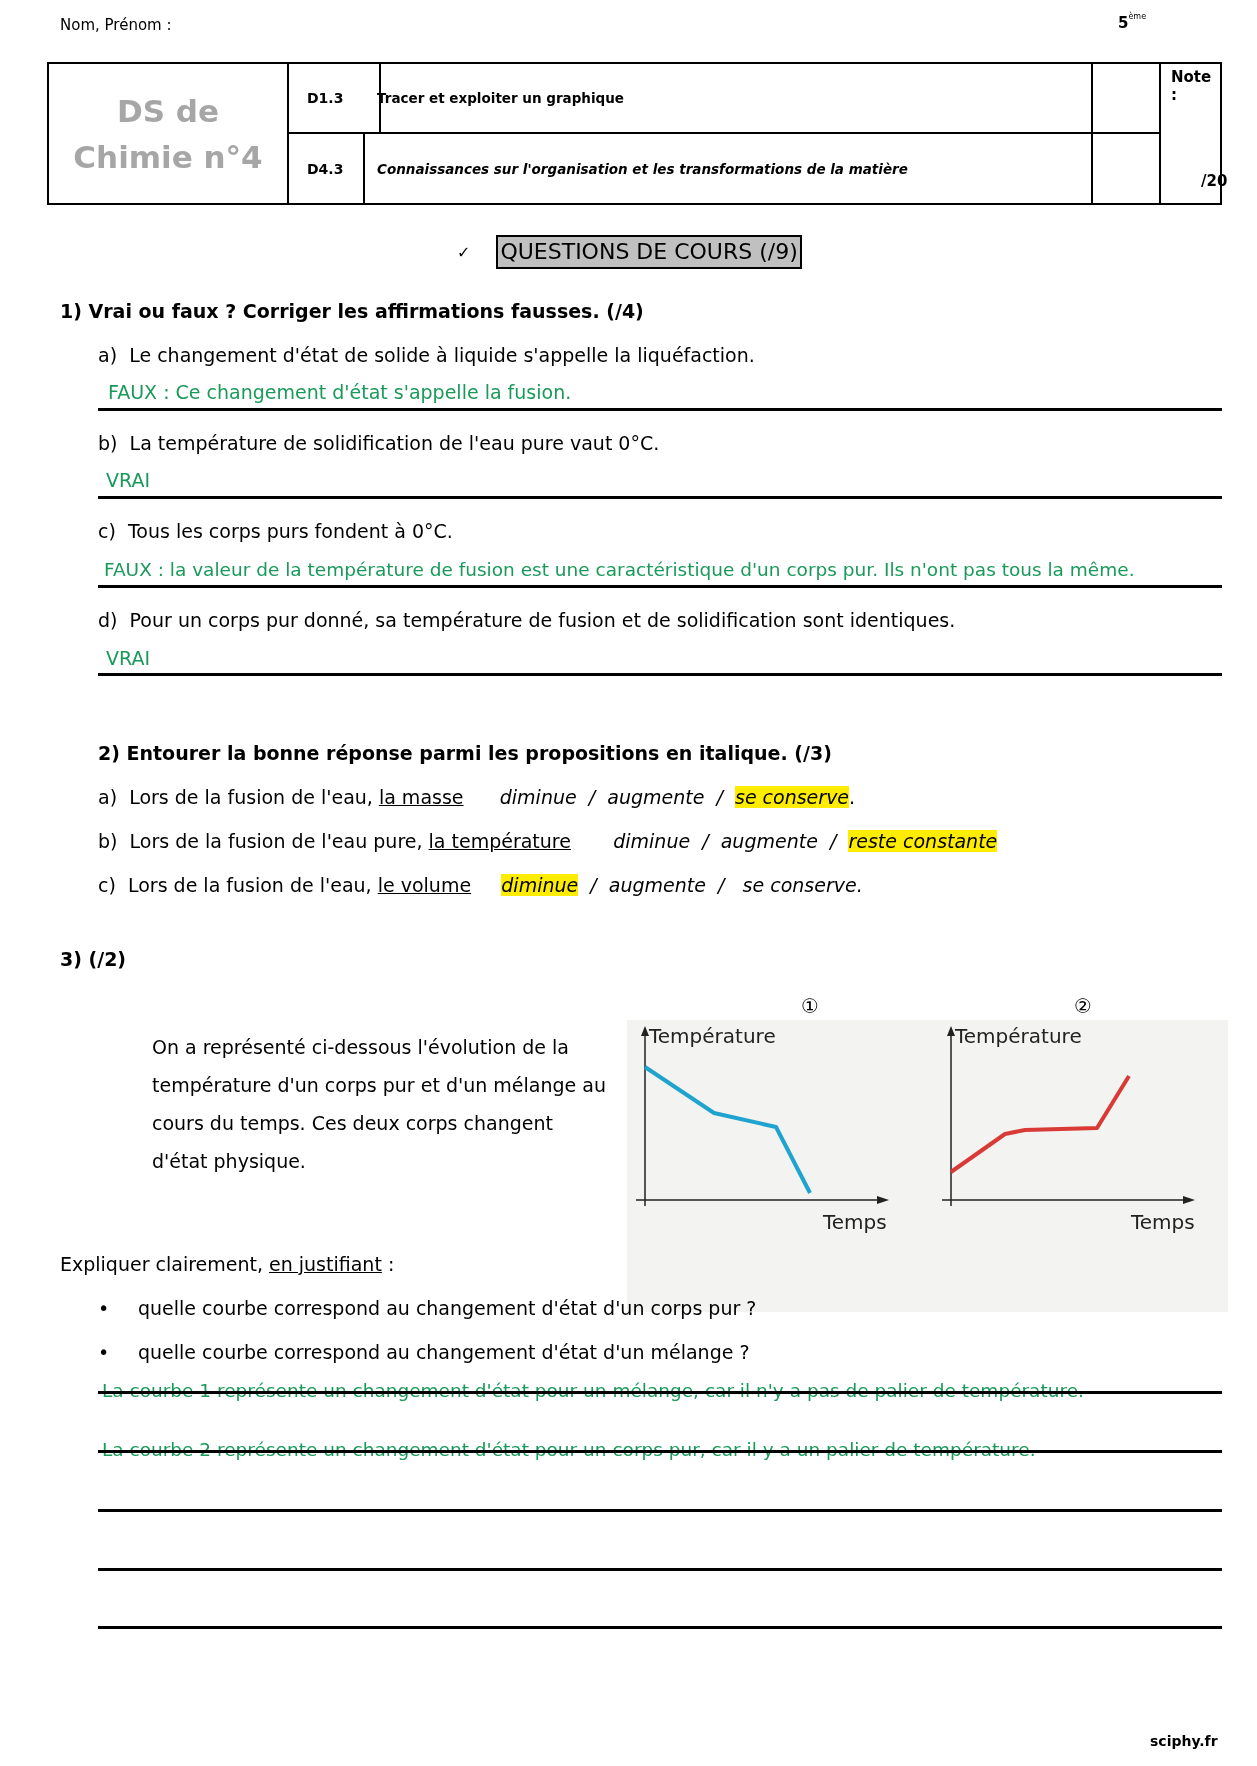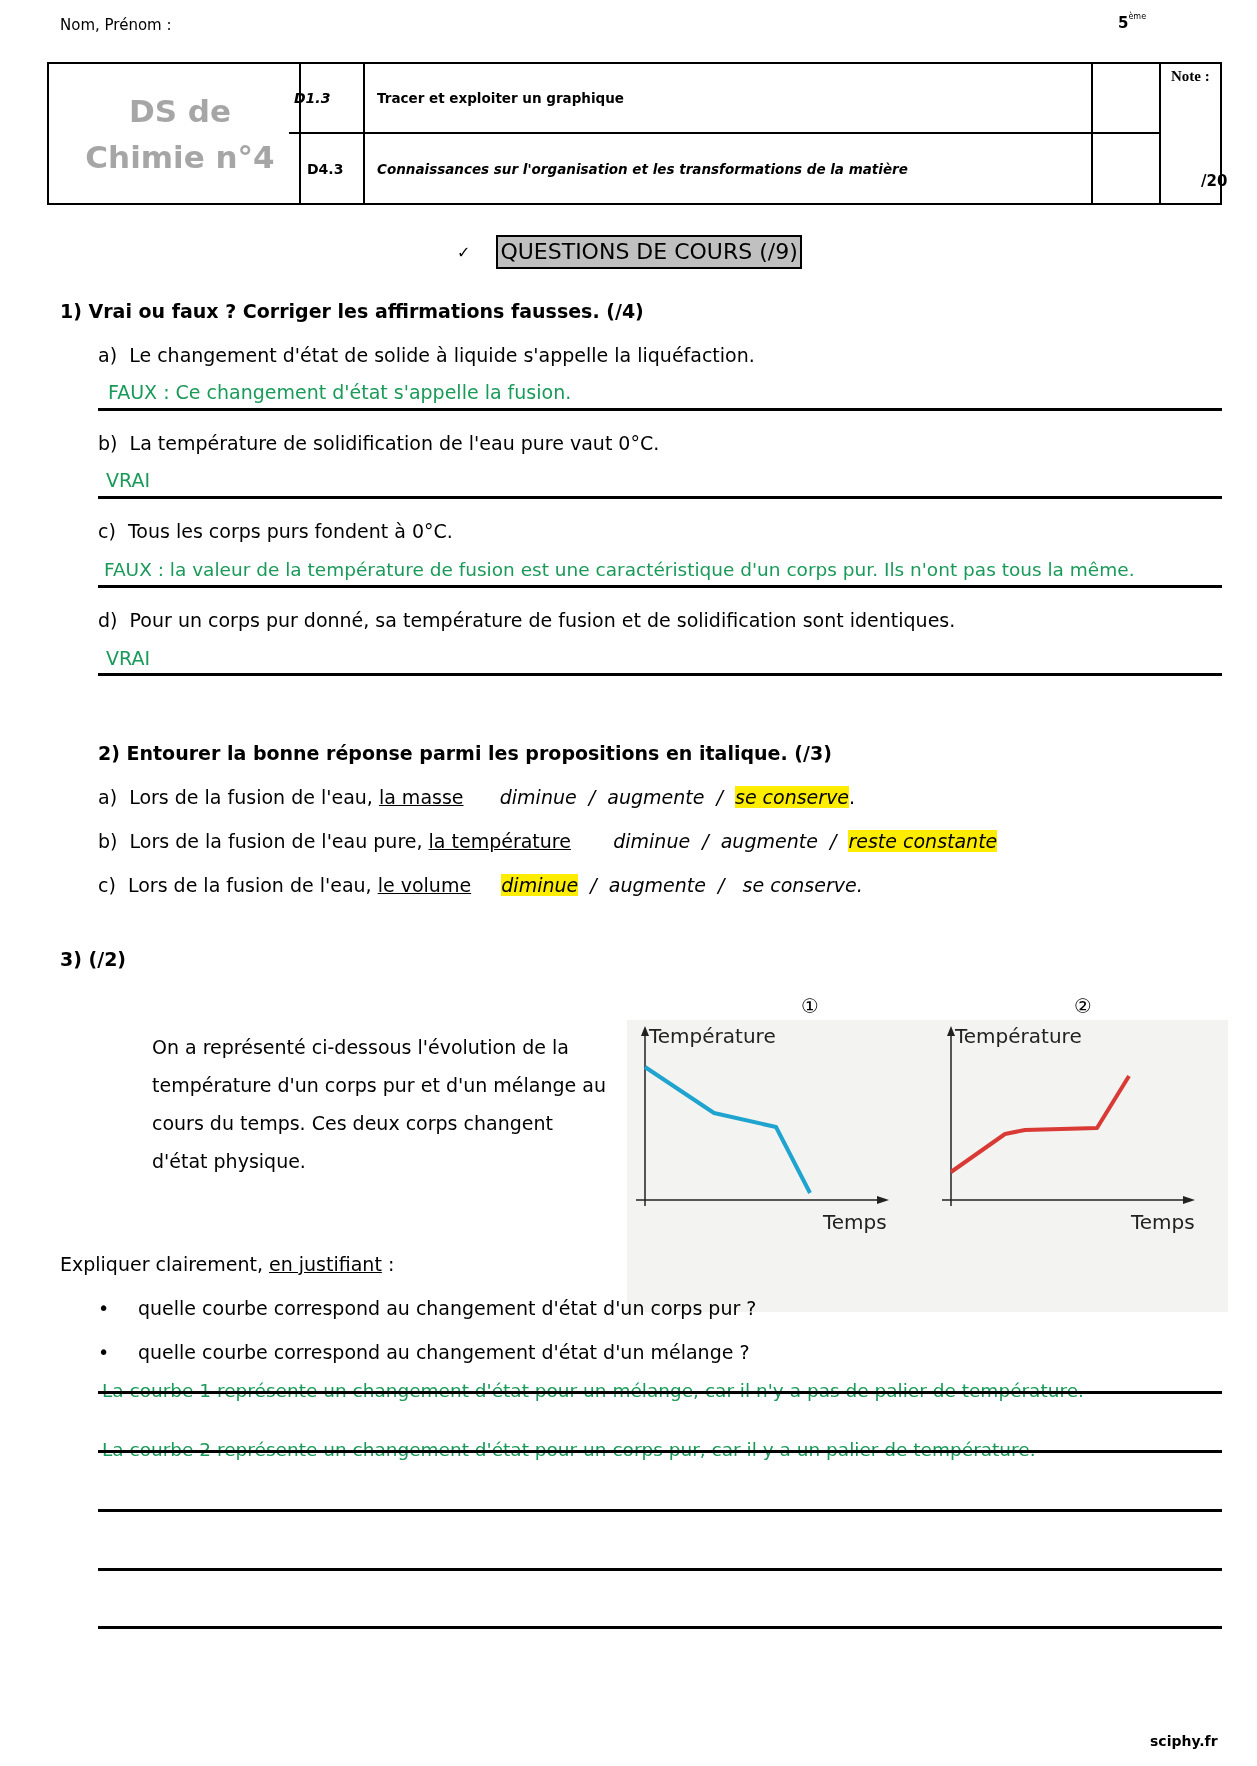--- a/index.html
+++ b/index.html
@@ -12,31 +12,31 @@
   .hdr-grade { left: 1118px; top: 14px; font-size: 15px; font-weight: bold; }
   .hdr-grade sup { font-size: 8px; font-weight: normal; vertical-align: top; position: relative; top: -2px; margin-top: 48px; }
 
   .ds-table {
     left: 47px; top: 62px; width: 1175px; height: 143px;
     border: 2px solid #000; box-sizing: border-box;
   }
   .ds-title {
     position: absolute; left: 0; top: 0; width: 238px; height: 139px;
     border-right: 2px solid #000; display: flex; align-items: center; justify-content: center;
-    text-align: center; color: #a6a6a6; font-weight: bold; font-size: 31px; line-height: 46px; padding-left: 12px;
+    text-align: center; color: #a6a6a6; font-weight: bold; font-size: 31px; line-height: 46px;
   }
   .cell { position: absolute; box-sizing: border-box; font-weight: bold; font-size: 14px; display: flex; align-items: center; }
-  .c-code1 { left: 240px; top: 0; width: 76px; height: 70px; border-right: 2px solid #000; border-bottom: 2px solid #000; padding-left: 5px; font-style: italic; }
+  .c-code1 { left: 240px; top: 0; width: 92px; height: 70px; border-right: 2px solid #000; border-bottom: 2px solid #000; padding-left: 18px; }
   .c-code2 { left: 240px; top: 70px; width: 76px; height: 69px; border-right: 2px solid #000; padding-left: 18px; }
   .c-skill1 { left: 316px; top: 0; width: 728px; height: 70px; border-bottom: 2px solid #000; border-right: 2px solid #000; padding-left: 12px; font-size: 13.5px; }
   .c-skill2 { left: 316px; top: 70px; width: 728px; height: 69px; border-right: 2px solid #000; padding-left: 12px; font-size: 13.5px; font-style: italic; }
   .c-blank1 { left: 1044px; top: 0; width: 68px; height: 70px; border-bottom: 2px solid #000; border-right: 2px solid #000; }
   .c-blank2 { left: 1044px; top: 70px; width: 68px; height: 69px; border-right: 2px solid #000; }
   .c-note { left: 1112px; top: 0; width: 59px; height: 139px; display: block; }
-  .c-note .note-lbl { position: absolute; left: 10px; top: 4px; font-size: 15px; font-family: Liberation Serif, serif; }
+  .c-note .note-lbl { position: absolute; left: 10px; top: 4px; font-size: 15px; }
   .c-note .note-val { position: absolute; left: 40px; top: 108px; font-size: 15px; }
 
   .section-head { left: 457px; top: 235px; font-size: 22px; display: flex; align-items: center; }
   .section-head .chk { font-size: 16px; margin-right: 26px; }
   .section-head .box { background: #c0c0c0; border: 2px solid #000; padding: 0 2px; line-height: 30px; }
 
   .q-title { font-weight: bold; font-size: 19px; }
   .q-body { font-size: 19px; }
   .ans { color: #1a9a5a; font-size: 19px; }
   .rule { position: absolute; height: 3px; background: #000; }

